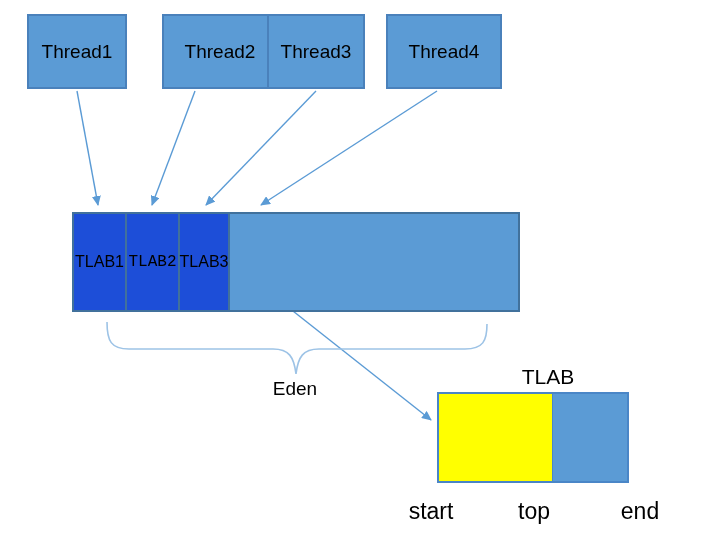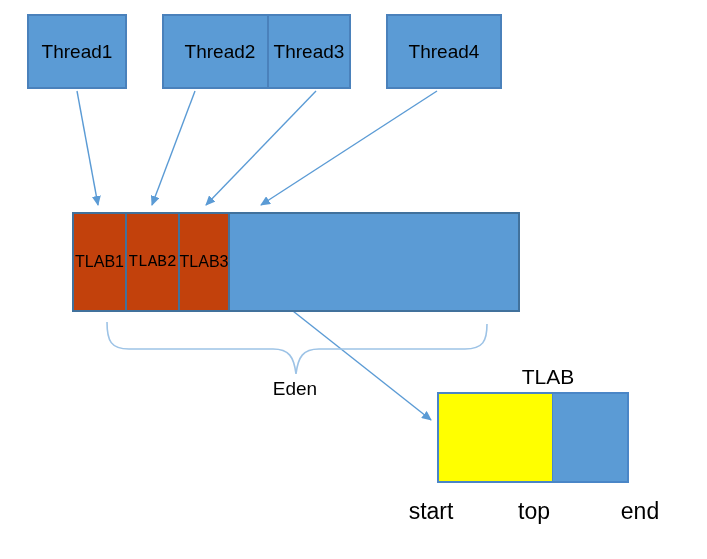--- a/index.html
+++ b/index.html
@@ -23,21 +23,21 @@
     border: 2px solid #4a81bb;
     box-sizing: border-box;
     color: #000000;
     font-size: 19px;
     display: flex;
     align-items: center;
     justify-content: center;
   }
   #thread-1 { left: 27px;  width: 100px; }
   #thread-2 { left: 162px; width: 116px; }
-  #thread-3 { left: 267px; width: 84px; }
+  #thread-3 { left: 267px; width: 98px; }
   #thread-4 { left: 386px; width: 116px; }
 
   .svg-overlay {
     position: absolute;
     left: 0; top: 0;
     width: 707px; height: 559px;
     pointer-events: none;
   }
   .connector { stroke: #5b9bd5; stroke-width: 1.4; fill: none; }
   .brace-path { stroke: #9dc3e6; stroke-width: 1.6; fill: none; }
@@ -46,21 +46,21 @@
     position: absolute;
     left: 72px; top: 212px;
     width: 448px; height: 100px;
     background: #5b9bd5;
     border: 2px solid #41719c;
     box-sizing: border-box;
   }
   .tlab-cell {
     position: absolute;
     top: 0; bottom: 0;
-    background: #c2410c;
+    background: #1d4ed8;
     border-right: 2px solid #41719c;
     box-sizing: border-box;
     color: #000000;
     font-size: 16px;
     display: flex;
     align-items: center;
     justify-content: center;
   }
   #tlab-cell-1 { left: 0px;   width: 53px; }
   #tlab-cell-2 { left: 53px;  width: 53px; font-family: Liberation Mono, monospace; }

